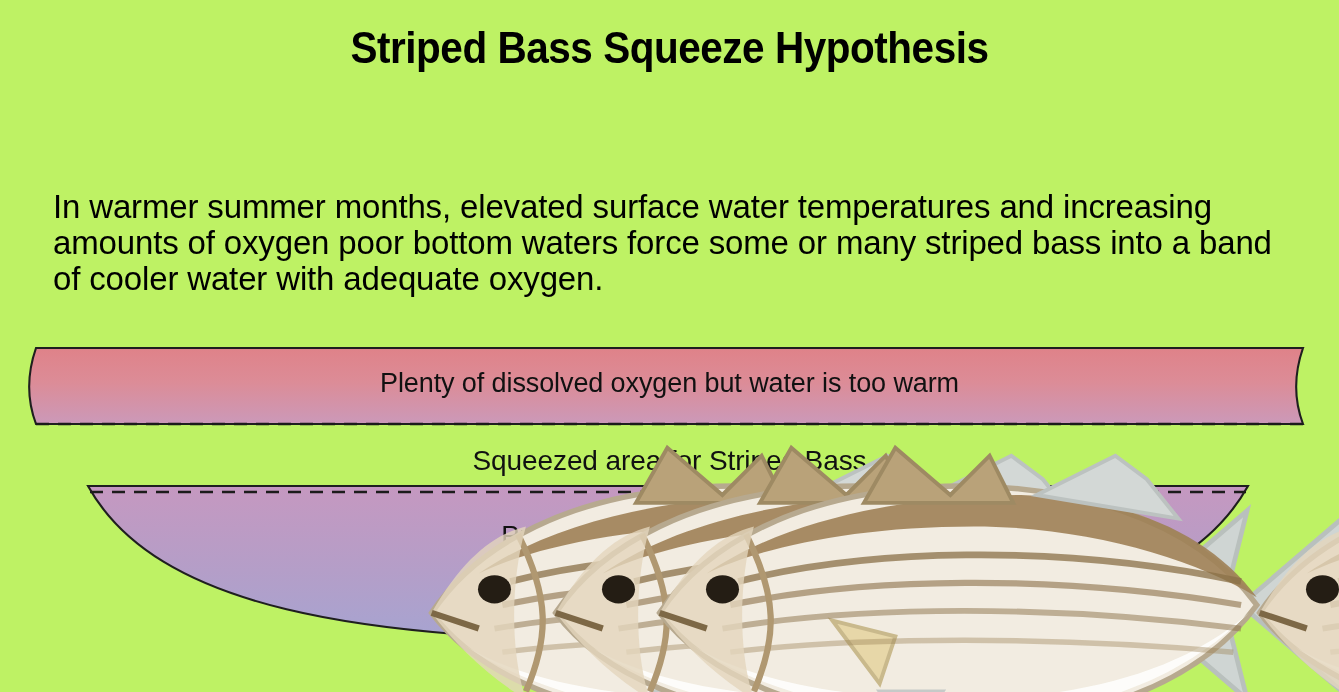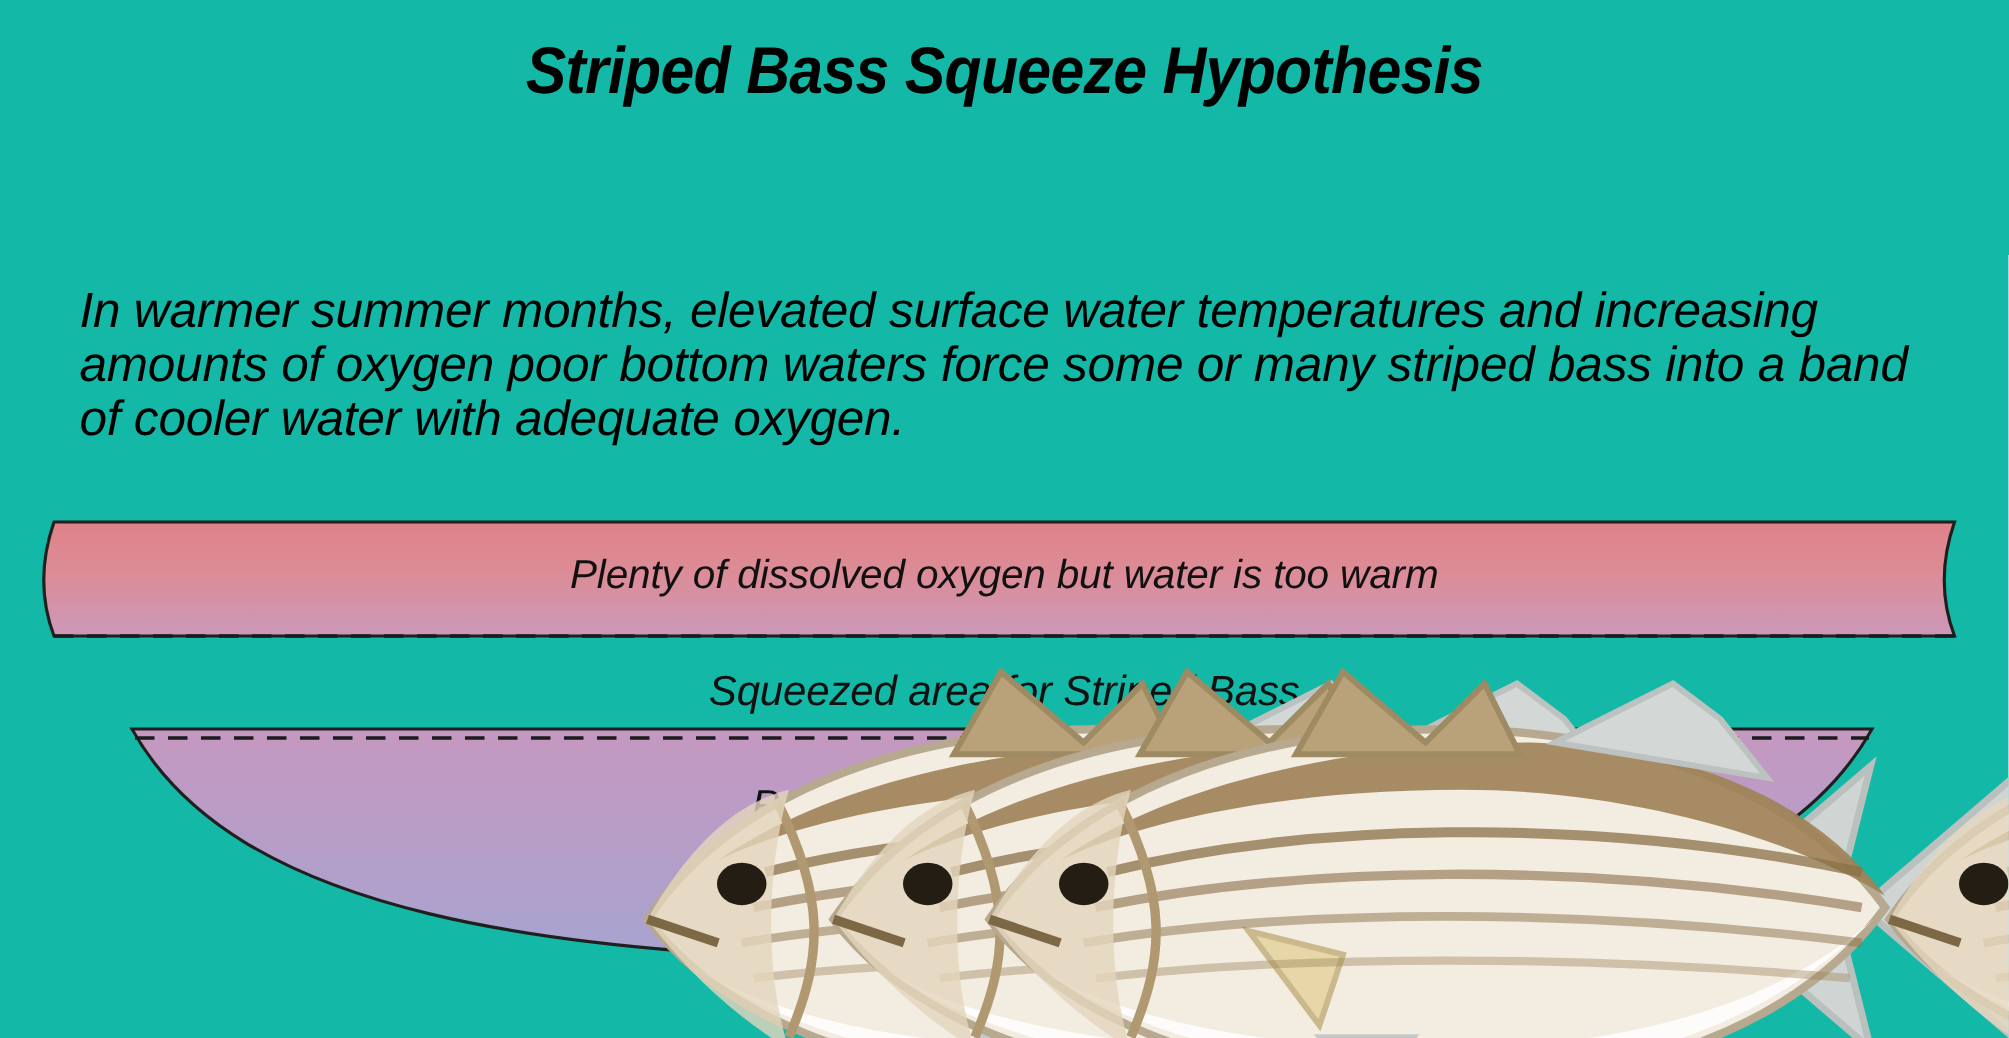--- a/index.html
+++ b/index.html
@@ -114,21 +114,21 @@
     position: absolute;
     width: 94px;
     height: 42px;
     top: 104px;
   }
   .fish svg { width: 94px; height: 42px; display: block; }
 </style>
 </head>
 <body>
 
-<div id="slide" style="background: #14b8a6; font-style: italic;">
+<div id="slide" style="background: #bef264;">
 
   <div class="title">Striped Bass Squeeze Hypothesis</div>
 
   <div class="intro">In warmer summer months, elevated surface water temperatures and increasing amounts of oxygen poor bottom waters force some or many striped bass into a band of cooler water with adequate oxygen.</div>
 
   <div id="diagram">
 
     <svg viewBox="0 0 1339 330" xmlns="http://www.w3.org/2000/svg">
       <defs>
         <linearGradient id="gradTop" x1="0" y1="0" x2="0" y2="1">

